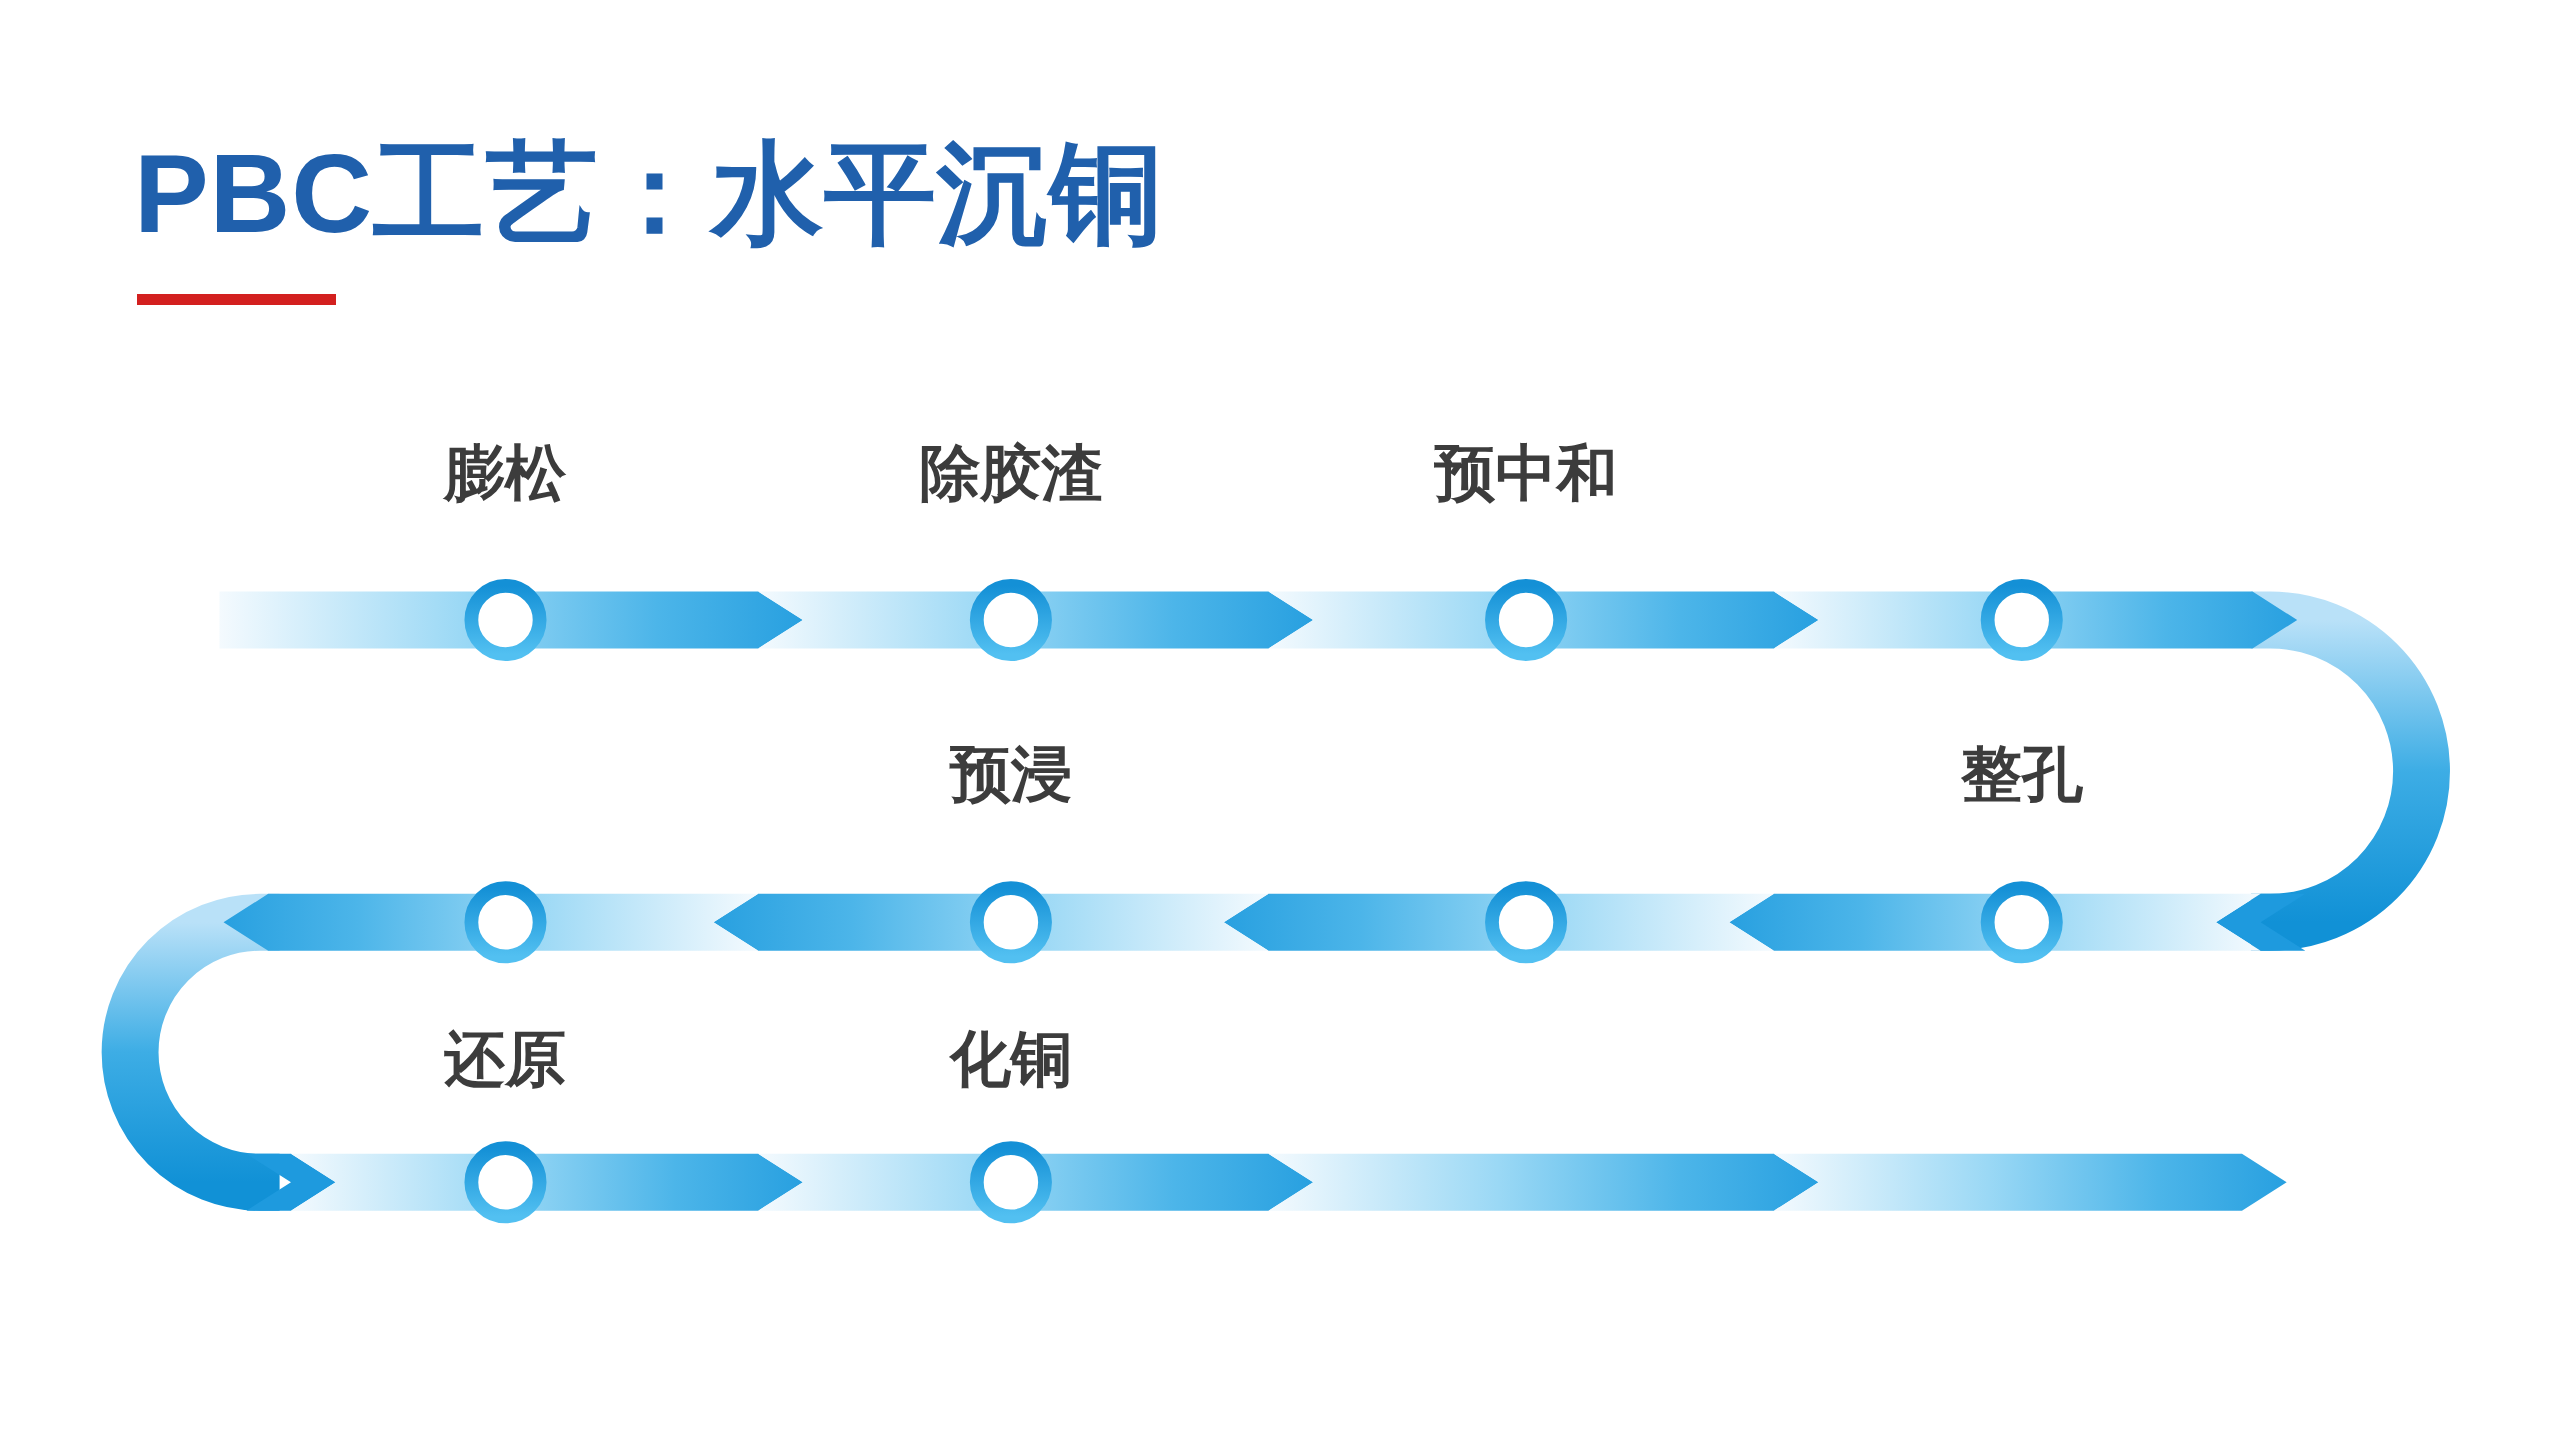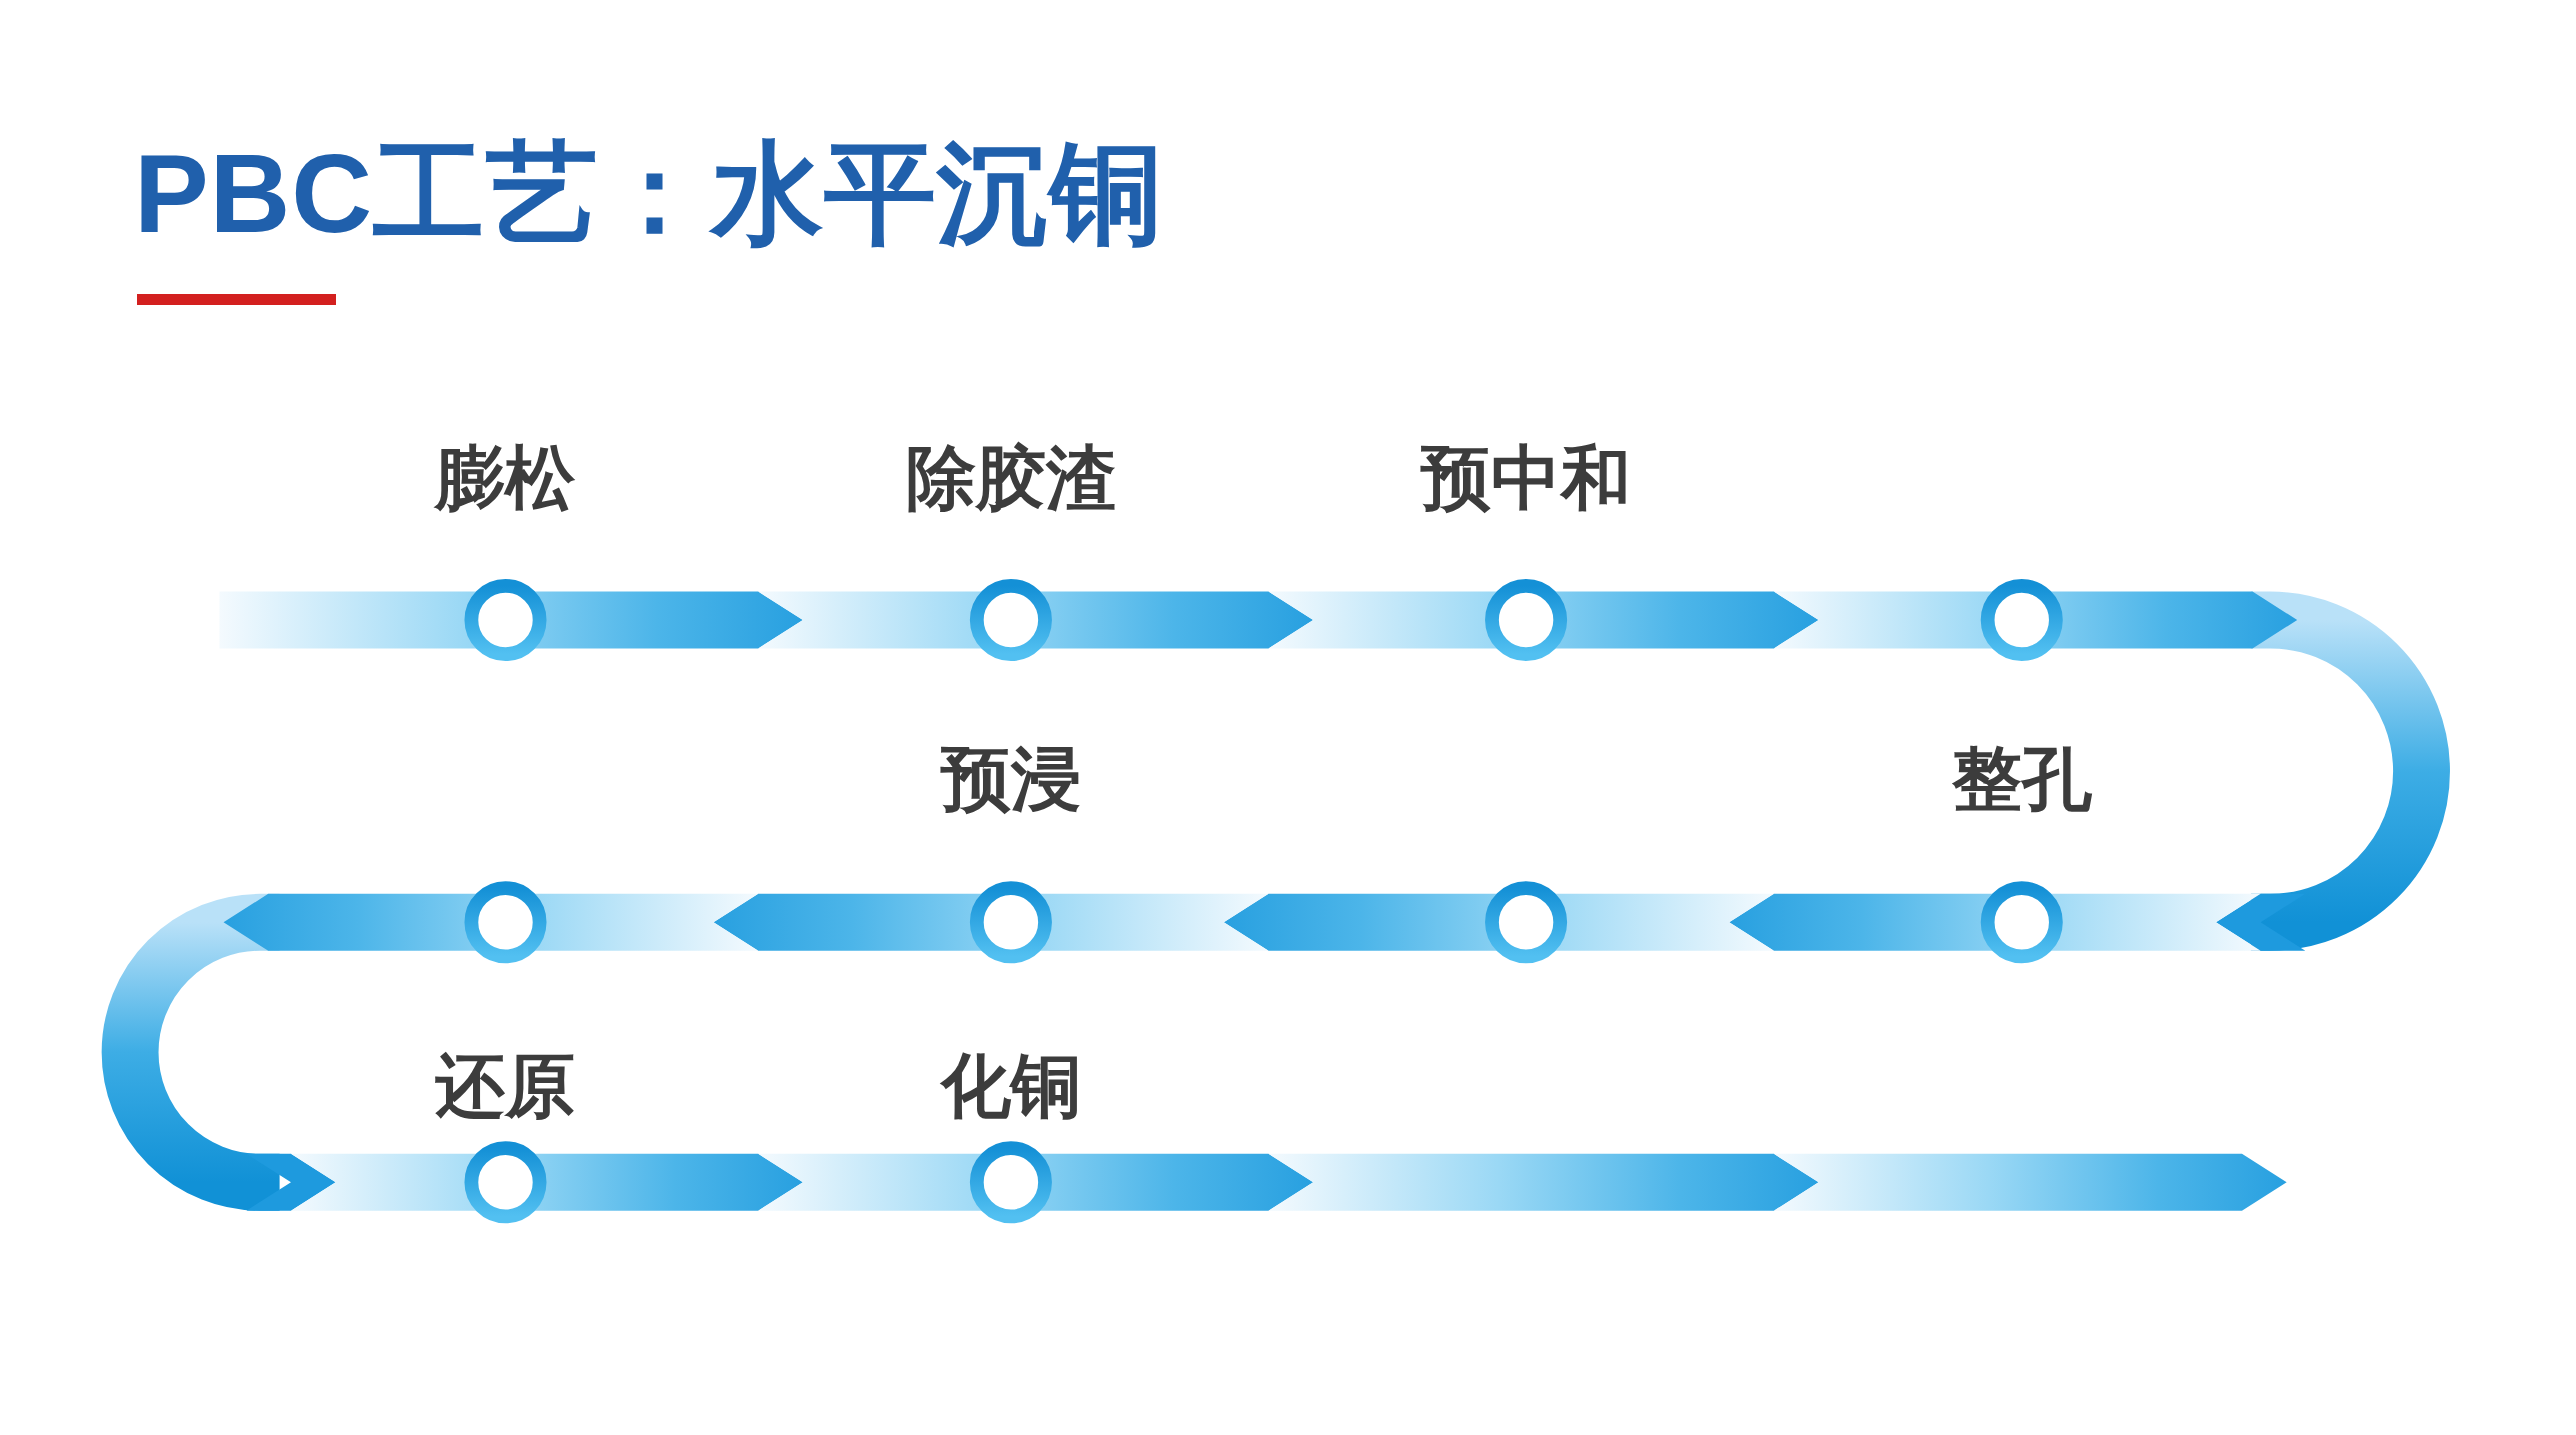--- a/index.html
+++ b/index.html
@@ -10,26 +10,26 @@
     position:absolute;left:134px;top:119px;
     font-size:112px;font-weight:700;letter-spacing:0.8px;
     color:#2060ac;white-space:nowrap;
   }
   .title-underline{
     position:absolute;left:137px;top:294px;width:199px;height:10.6px;
     background:#d3201f;
   }
   .stage-label{
     position:absolute;width:569px;transform:translateX(-50%);
-    text-align:center;font-size:70px;font-weight:700;color:#3c3c3c;
+    text-align:center;font-size:61px;font-weight:700;color:#3c3c3c;
     white-space:nowrap;line-height:1.1;
   }
   .row1-label{top:440px;}
   .row2-label{top:741px;}
-  .row3-label{top:1048px;text-align:center;}
+  .row3-label{top:1026px;text-align:center;}
   svg{position:absolute;left:0;top:0;}
 </style>
 </head>
 <body>
 
 <div class="stage-canvas">
 
   <div class="page-title">PBC工艺：水平沉铜</div>
   <div class="title-underline"></div>
 

